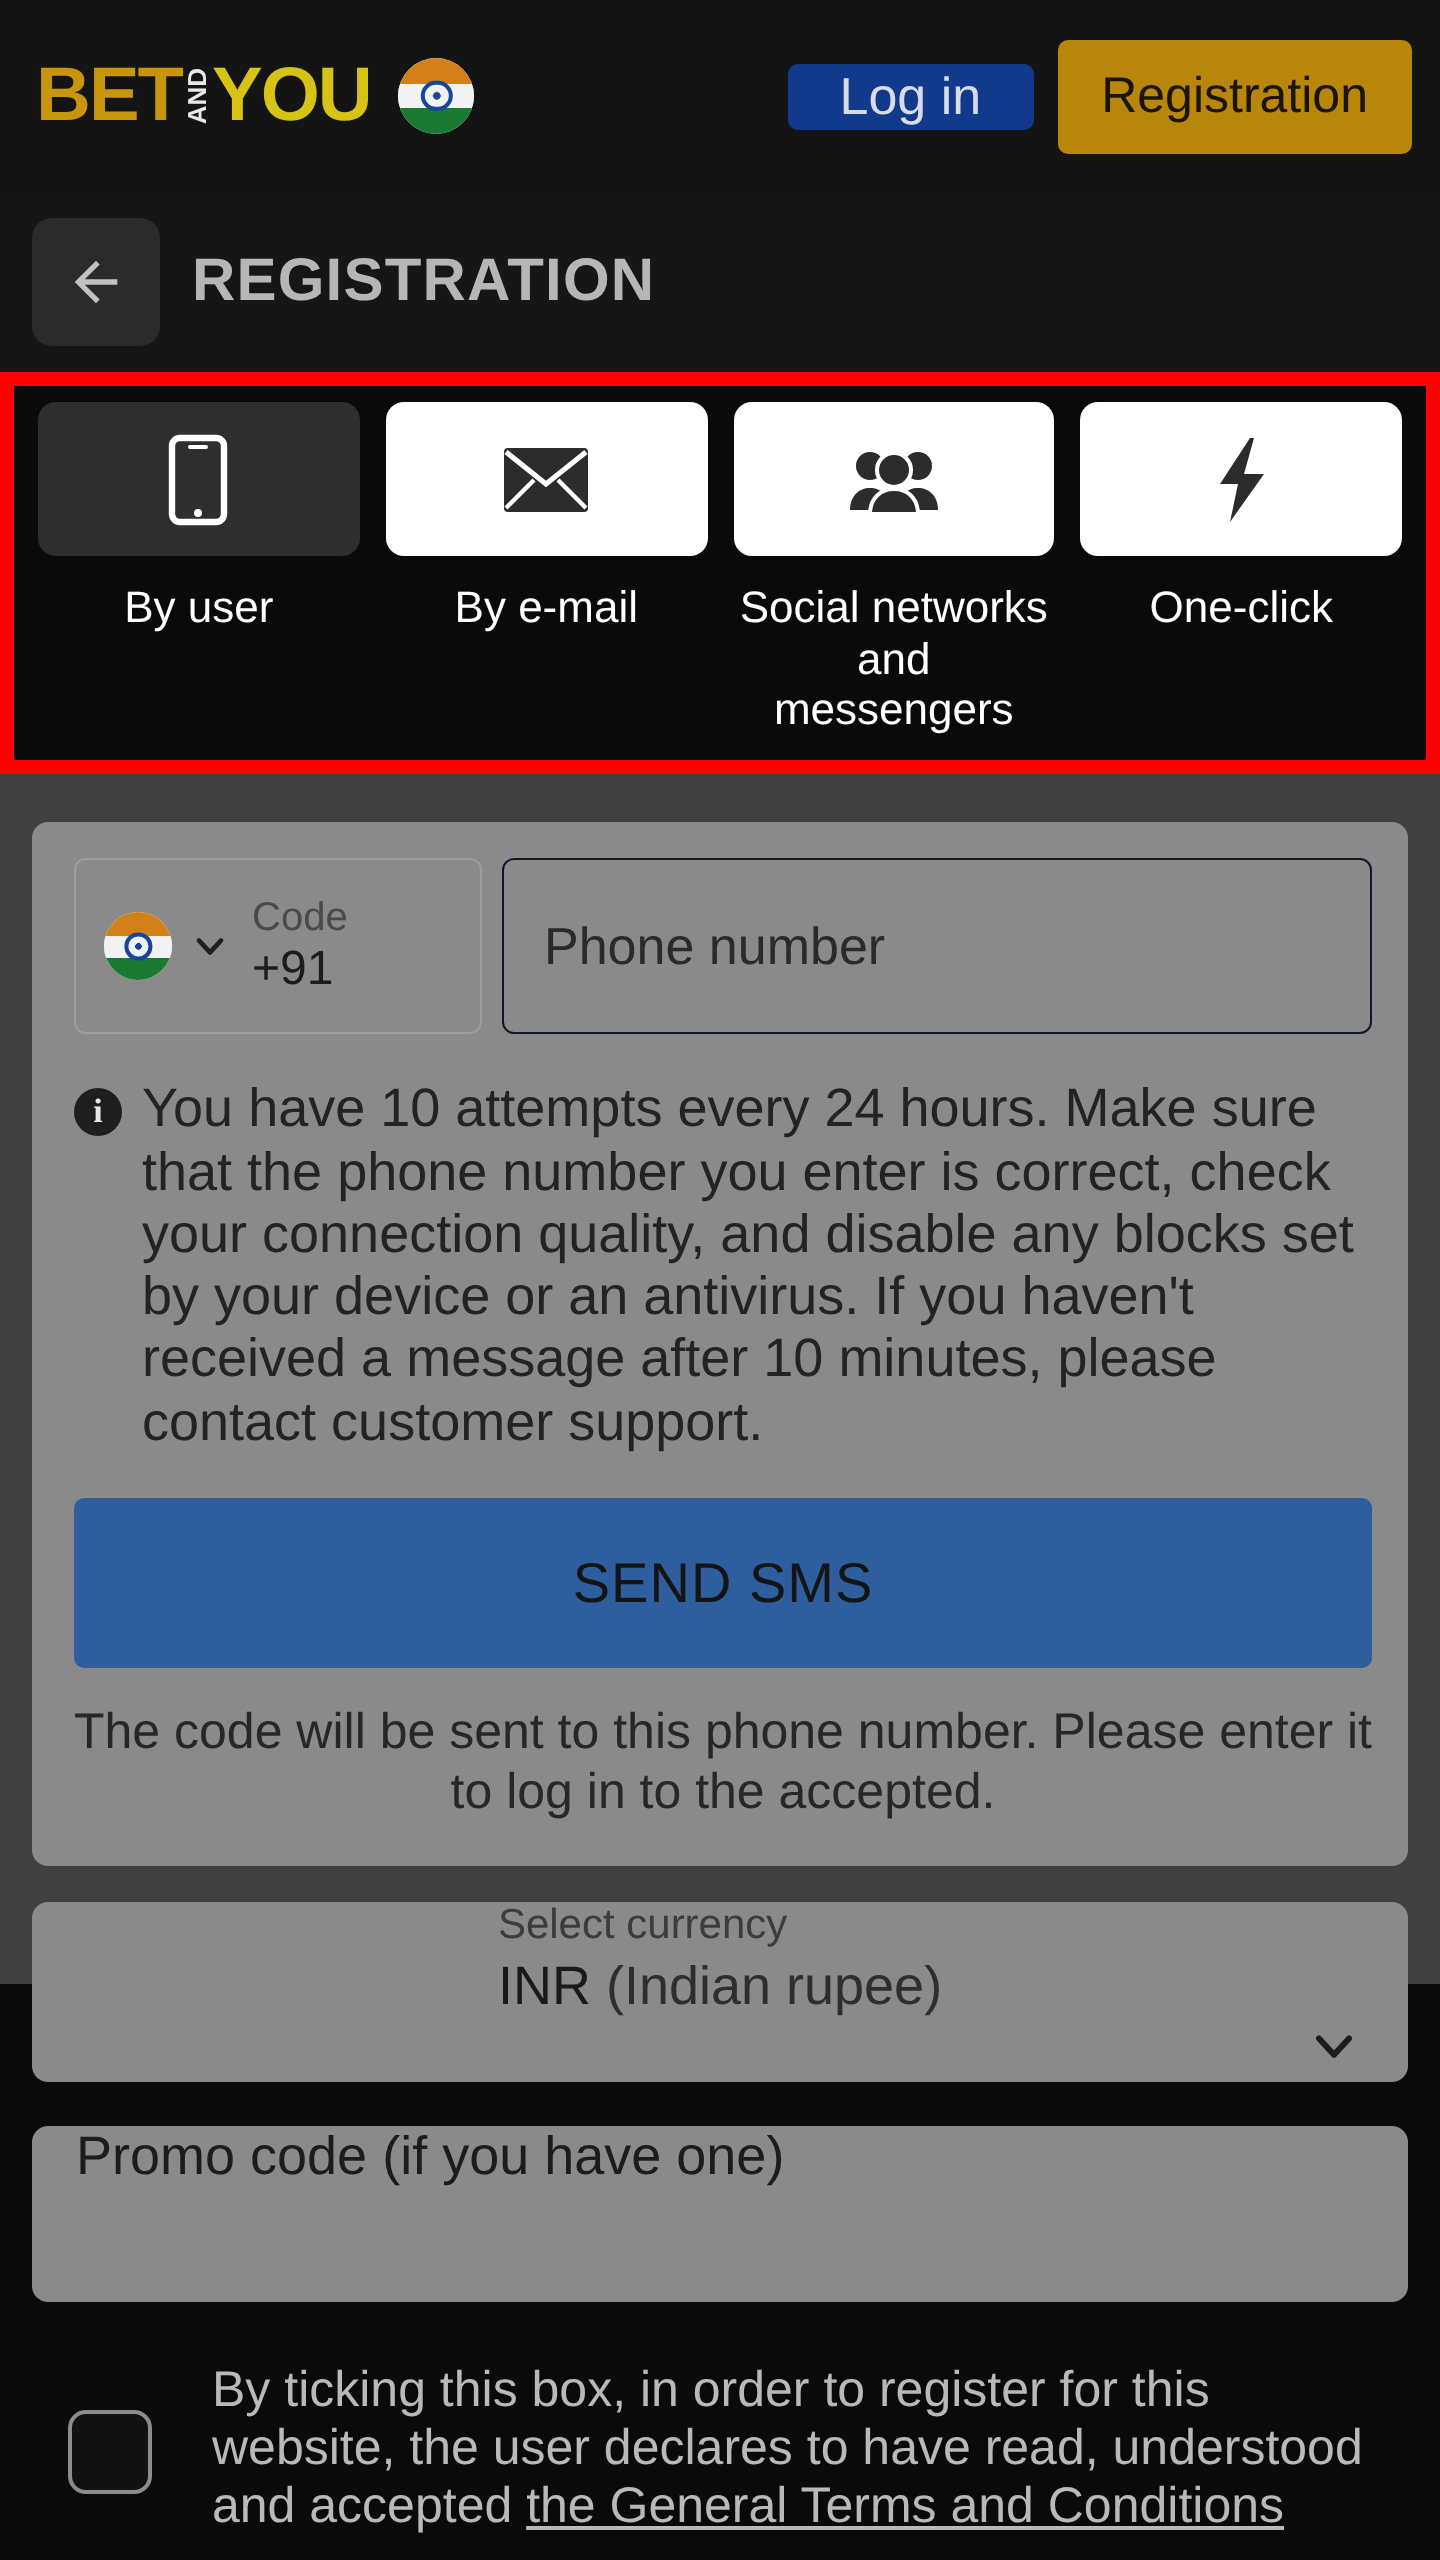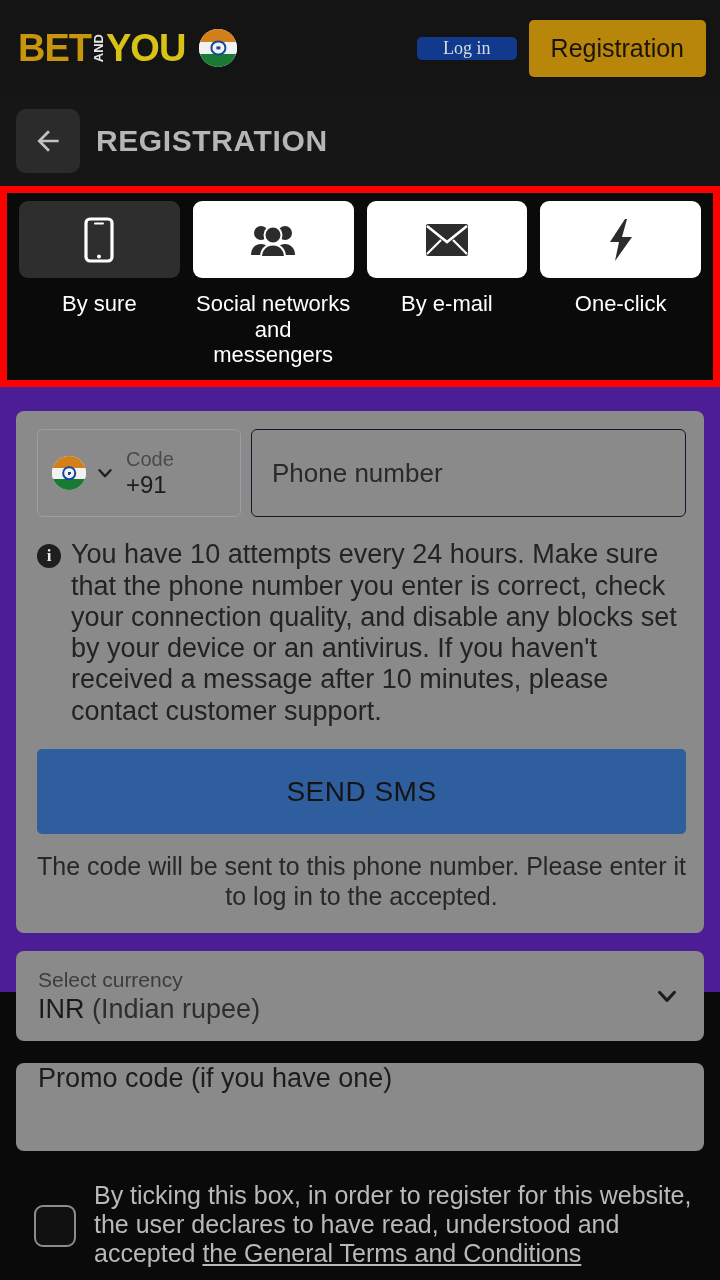--- a/index.html
+++ b/index.html
@@ -2,21 +2,21 @@
 <html><head>
 <meta charset="utf-8">
 <style>
   * { box-sizing: border-box; margin: 0; padding: 0; }
   html, body {
     width: 720px; height: 1280px;
     background: #0a0a0a;
     font-family: "Liberation Sans", sans-serif;
     overflow: hidden;
   }
-  .screen { width: 720px; height: 992px; position: relative; background: #4c1d95; }
+  .screen { width: 720px; height: 992px; position: relative; background: #404040; }
 
   
   .top-header {
     height: 96px;
     background: #141414;
     display: flex;
     align-items: center;
     padding: 0 14px 0 18px;
     position: relative;
   }
@@ -59,24 +59,24 @@
     border-radius:50%;
     border: 2px solid #15459c;
     background: radial-gradient(circle, #15459c 22%, transparent 24%);
   }
 
   .header-actions { margin-left: auto; display: flex; gap: 12px; align-items: center; }
   .btn-login {
     background: #123a8c;
     color: #d8dce6;
     border: none;
-    font-size: 18px;
+    font-size: 26px;
     padding: 1px 26px;
     border-radius: 5px;
-    font-family: Liberation Serif, serif;
+    font-family: Liberation Sans, sans-serif;
     cursor: pointer;
   }
   .btn-registration {
     background: #b8860b;
     color: #1a1508;
     border: none;
     font-size: 25px;
     padding: 14px 22px;
     border-radius: 5px;
     font-family: "Liberation Sans", sans-serif;
@@ -221,20 +221,21 @@
   
   .currency-box {
     margin: 18px 16px 0 16px;
     background: #8a8a8a;
     border-radius: 8px;
     height: 90px;
     display: flex;
     align-items: center;
     padding: 0 22px;
     cursor: pointer;
+    flex-direction: column;
   }
   .currency-inner { display: flex; flex-direction: column; line-height: 1.12; }
   .currency-label { font-size: 21px; color: #3c3c3c; }
   .currency-value { font-size: 27px; color: #1a1a1a; margin-top: 3px; }
   .currency-value .cur-name { color: #2e2e2e; text-align: center; }
   .currency-chev { margin-left: auto; width: 30px; height: 30px; }
 
   
   .promo-box {
     margin: 22px 16px 0 16px;
@@ -253,21 +254,21 @@
     color: #1c1c1c;
     font-family: "Liberation Sans", sans-serif;
     outline: none;
   }
   .promo-input::placeholder { color: #1c1c1c; opacity: 1; }
 
   
   .terms-row {
     display: flex;
     align-items: flex-start;
-    gap: 18px;
+    gap: 30px;
     margin: 30px 22px 0 34px;
   }
   .checkbox {
     width: 42px; height: 42px;
     border: 2px solid #8c8c8c;
     border-radius: 9px;
     background: #111111;
     flex: 0 0 auto;
     margin-top: 24px;
     cursor: pointer;
@@ -336,50 +337,50 @@
     <div class="tabs-row">
 
       <div class="tab selected">
         <div class="tab-icon-box">
           <svg class="ico" width="30" height="46" viewBox="0 0 30 46">
             <rect x="2" y="2" width="26" height="42" rx="4" ry="4" fill="none" stroke="#ffffff" stroke-width="3.2"></rect>
             <rect x="10" y="5.5" width="10" height="2" rx="1" fill="#ffffff"></rect>
             <circle cx="15" cy="39.5" r="2" fill="#ffffff"></circle>
           </svg>
         </div>
-        <div class="tab-label">By sure</div>
+        <div class="tab-label">By user</div>
+      </div>
+
+      <div class="tab">
+        <div class="tab-icon-box">
+          <svg class="ico" width="44" height="34" viewBox="0 0 44 34">
+            <rect x="1" y="1" width="42" height="32" rx="2" fill="#2c2c2c"></rect>
+            <path d="M2 3 L22 19 L42 3" fill="none" stroke="#ffffff" stroke-width="2.6"></path>
+            <path d="M2 31 L16 17 M42 31 L28 17" fill="none" stroke="#ffffff" stroke-width="2.2"></path>
+          </svg>
+        </div>
+        <div class="tab-label">By e-mail</div>
       </div>
 
       <div class="tab">
         <div class="tab-icon-box">
           <svg class="ico" width="46" height="36" viewBox="0 0 46 36">
             <circle cx="11" cy="11" r="7" fill="#2c2c2c"></circle>
             <path d="M1 33 c0-7 4.5-11 10-11 s10 4 10 11z" fill="#2c2c2c"></path>
             <circle cx="35" cy="11" r="7" fill="#2c2c2c"></circle>
             <path d="M25 33 c0-7 4.5-11 10-11 s10 4 10 11z" fill="#2c2c2c"></path>
             <circle cx="23" cy="13" r="8.5" fill="#2c2c2c" stroke="#ffffff" stroke-width="2"></circle>
             <path d="M11 35 c0-8 5.5-12.5 12-12.5 s12 4.5 12 12.5z" fill="#2c2c2c" stroke="#ffffff" stroke-width="2"></path>
           </svg>
         </div>
         <div class="tab-label">Social networks and messengers</div>
       </div>
 
       <div class="tab">
         <div class="tab-icon-box">
-          <svg class="ico" width="44" height="34" viewBox="0 0 44 34">
-            <rect x="1" y="1" width="42" height="32" rx="2" fill="#2c2c2c"></rect>
-            <path d="M2 3 L22 19 L42 3" fill="none" stroke="#ffffff" stroke-width="2.6"></path>
-            <path d="M2 31 L16 17 M42 31 L28 17" fill="none" stroke="#ffffff" stroke-width="2.2"></path>
-          </svg>
-        </div>
-        <div class="tab-label">By e-mail</div>
-      </div>
-
-      <div class="tab">
-        <div class="tab-icon-box">
           <svg class="ico" width="30" height="44" viewBox="0 0 30 44">
             <path d="M19 1 L4 24 L13 24 L9 43 L26 19 L16 19 L21 1 Z" fill="#2c2c2c"></path>
           </svg>
         </div>
         <div class="tab-label">One-click</div>
       </div>
 
     </div>
   </div>
 

